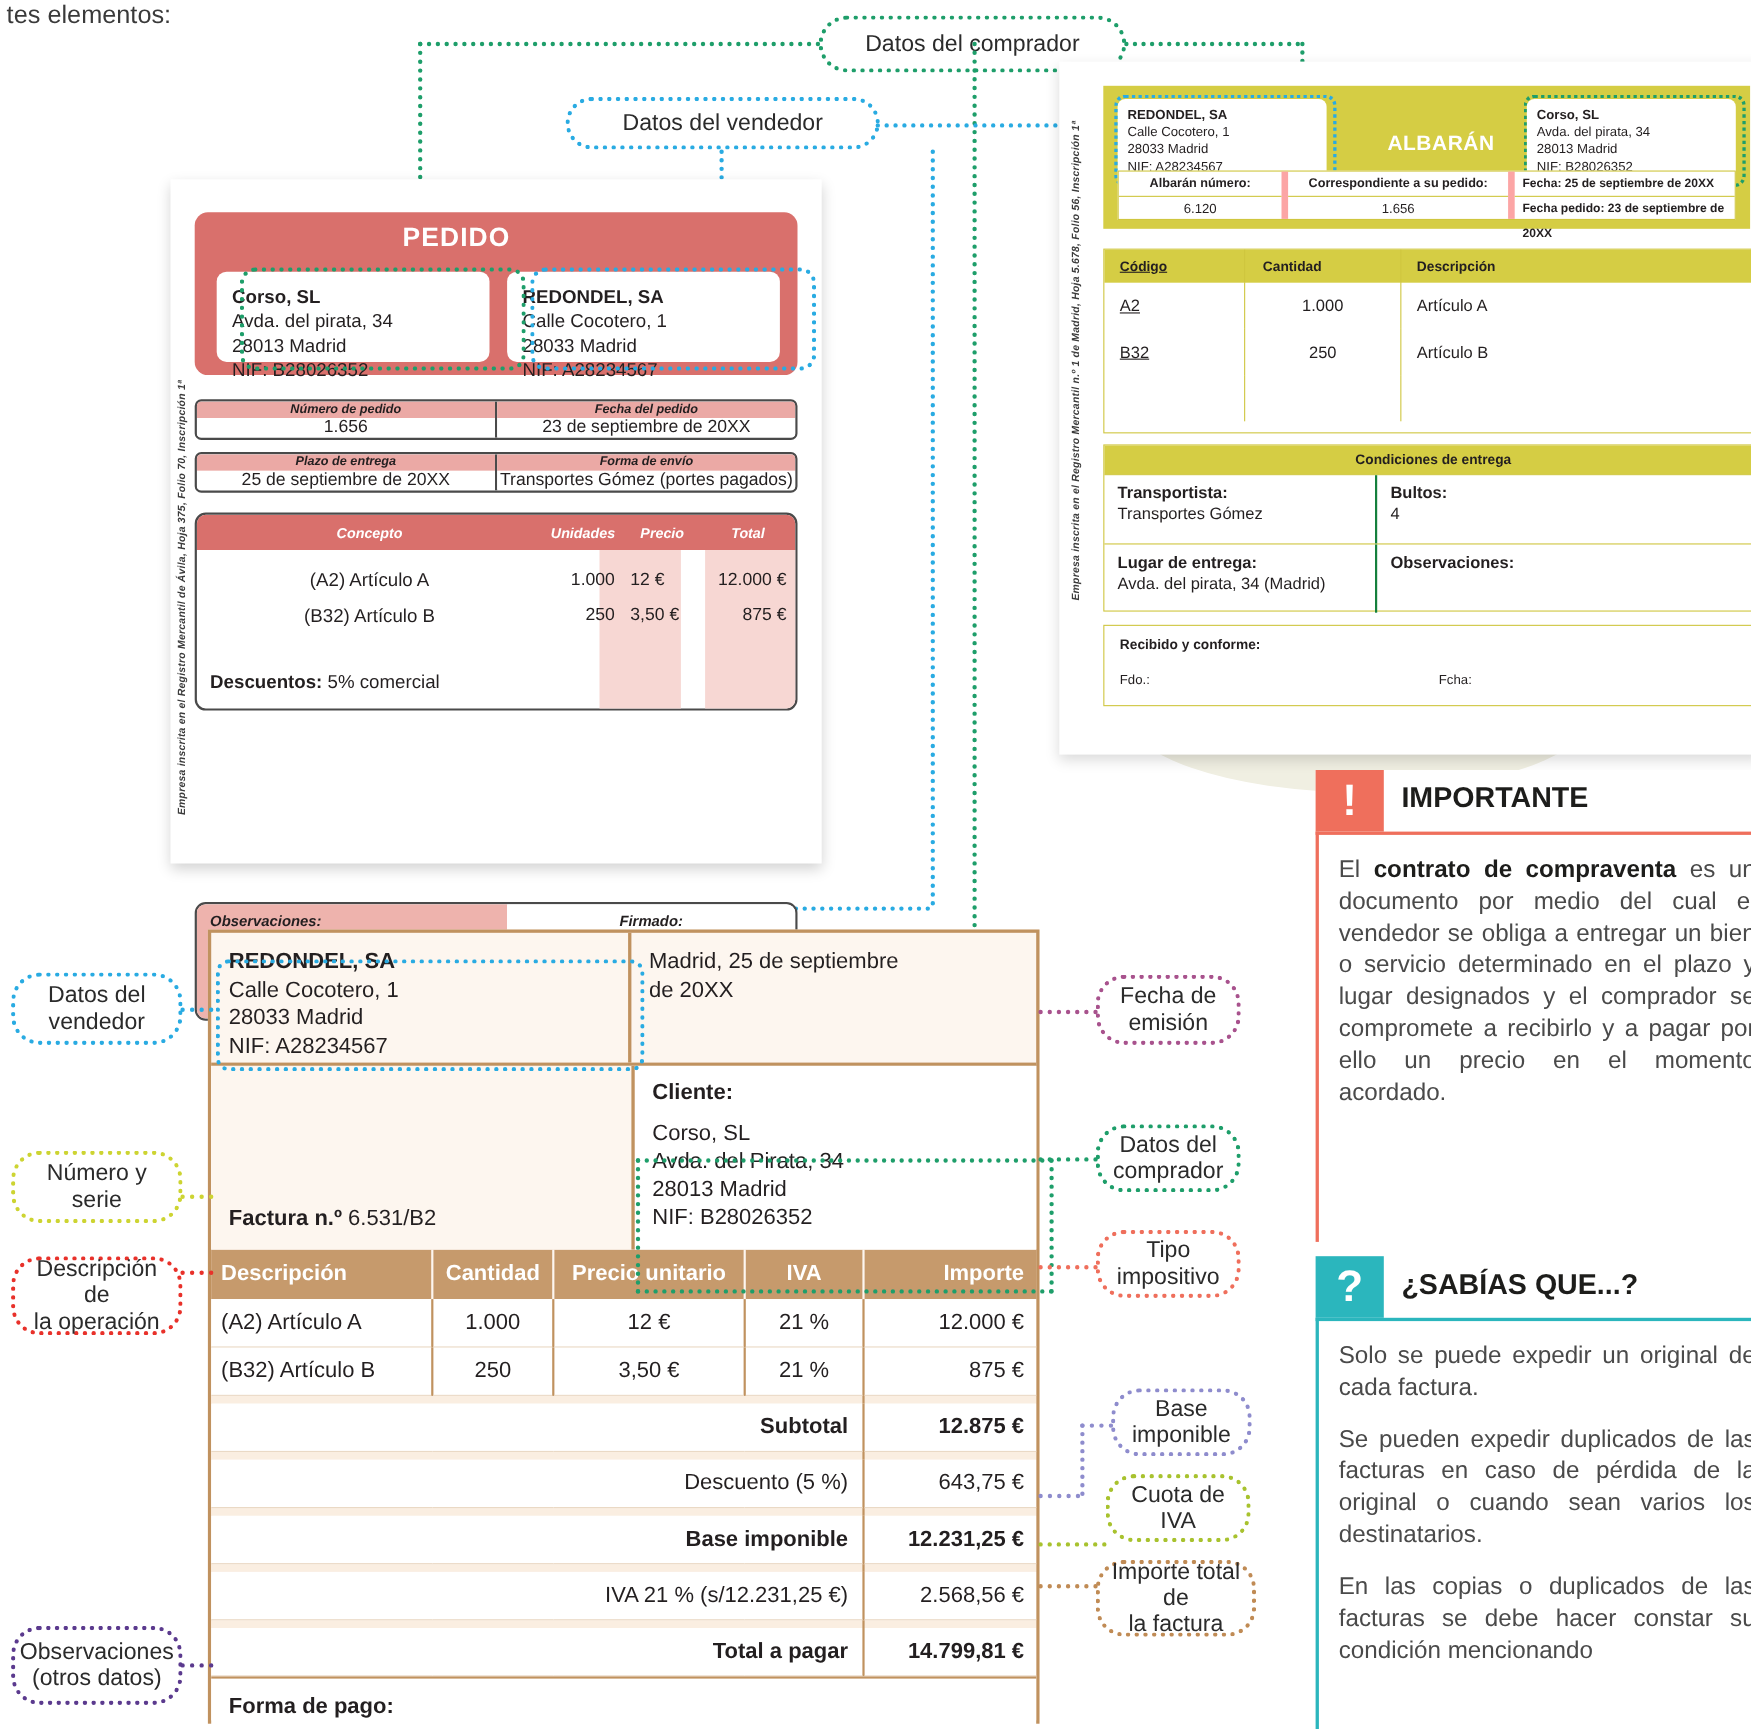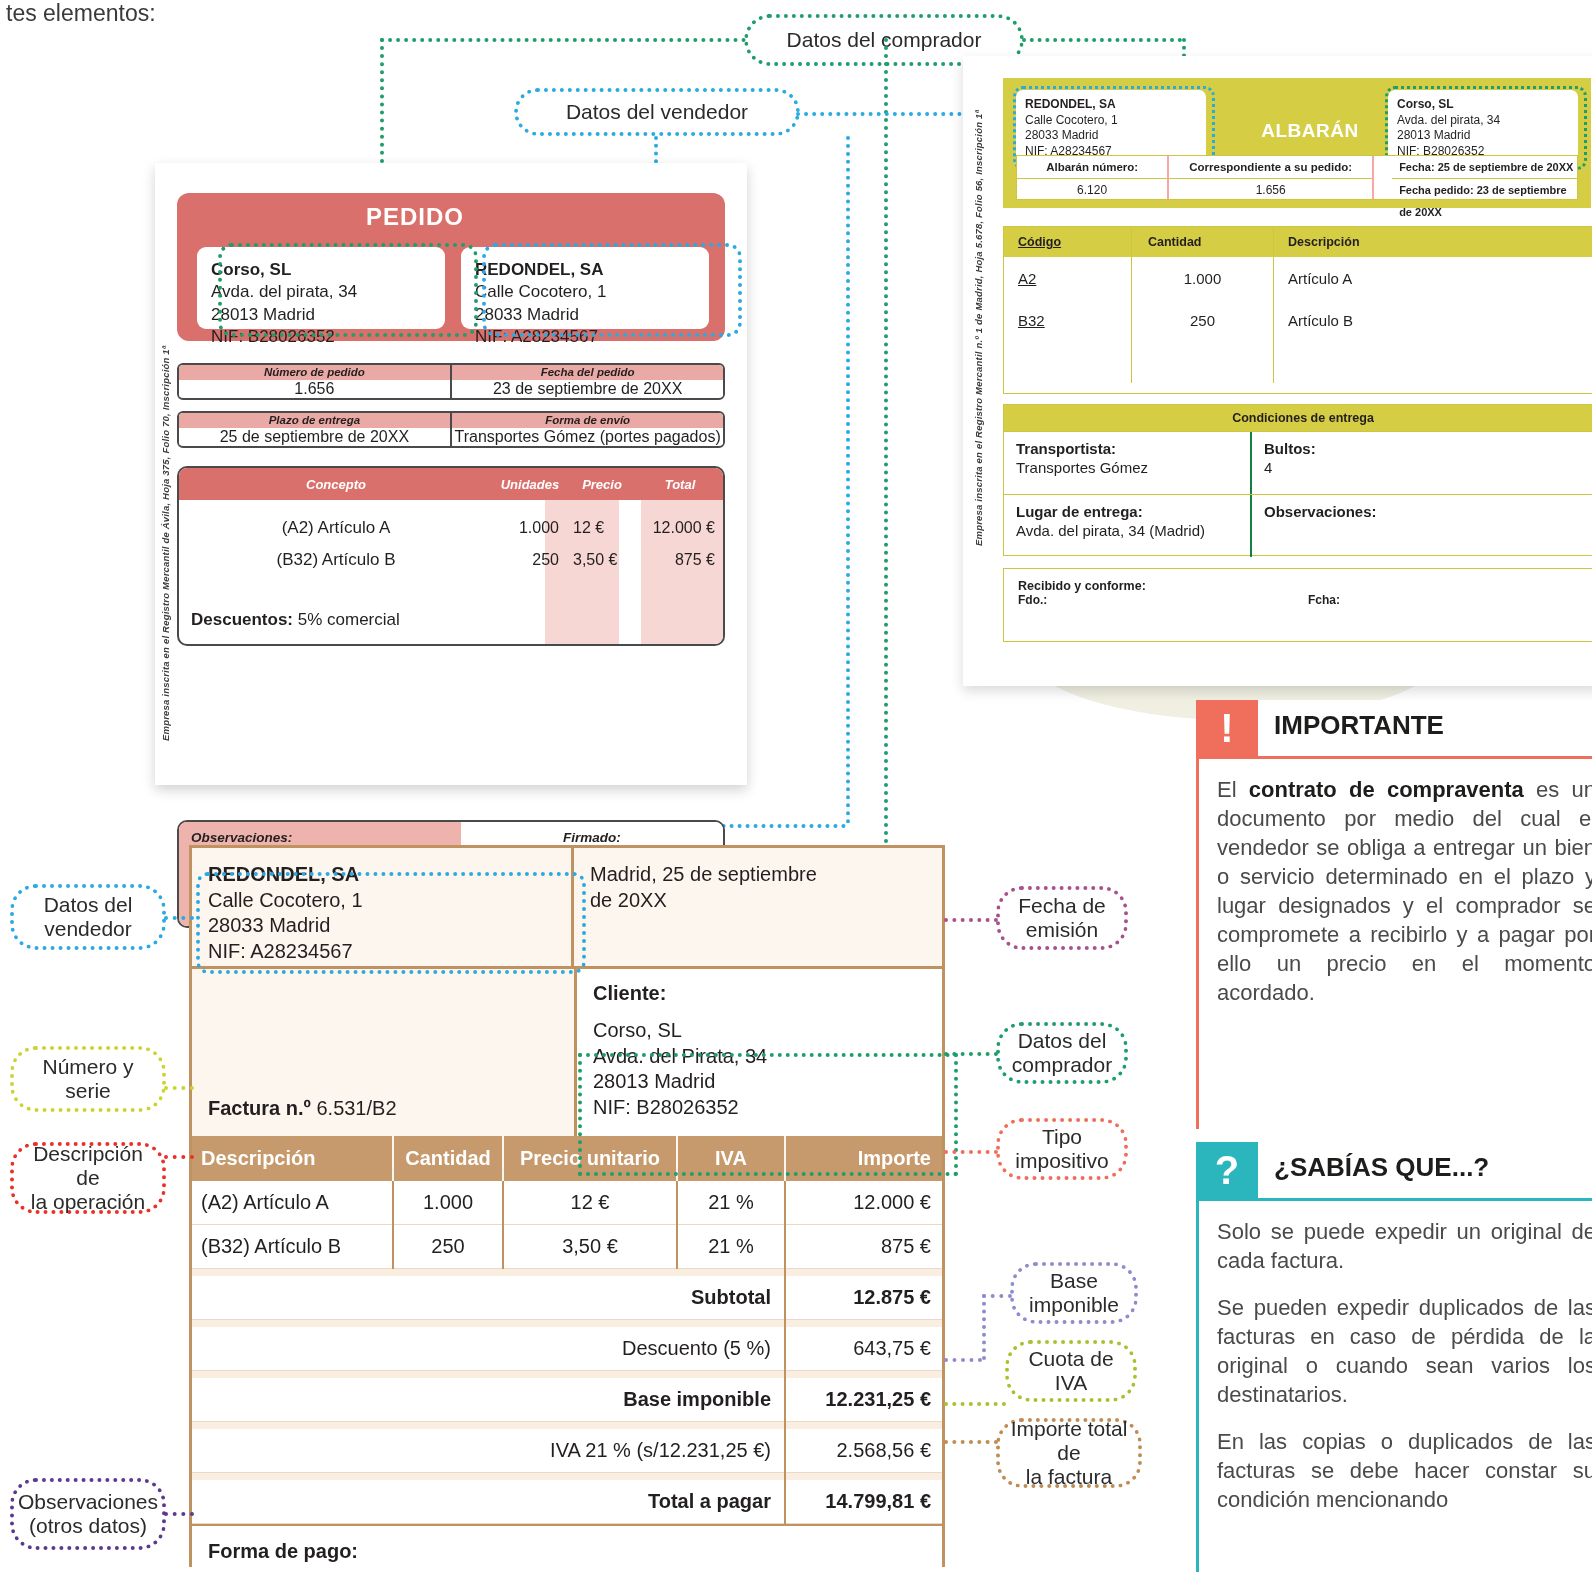--- a/index.html
+++ b/index.html
@@ -128,26 +128,26 @@
   }
   .alb-party{
     position:absolute;background:#fff;border-radius:7px;padding:7px 9px;box-sizing:border-box;
     font-size:12px;line-height:1.3;
   }
   .alb-party .nm{font-weight:bold;}
   #alb-meta{
     position:absolute;left:53px;top:99px;width:562px;height:45px;background:#fff;
     display:flex;box-sizing:border-box;border:1px solid #cfc63f;
   }
-  #alb-meta .col{flex:1;display:flex;flex-direction:column;border-right:2px solid #fca5a5;}
+  #alb-meta .col{flex:1;display:flex;flex-direction:column;border-right:6px solid #fca5a5;}
   #alb-meta .col:last-child{border-right:none;}
   #alb-meta .h{font-size:11.5px;font-weight:bold;text-align:center;line-height:22px;border-bottom:1px solid #cfc63f;}
   #alb-meta .v{font-size:12px;text-align:center;line-height:22px;}
   #alb-meta .col.wide{flex:1.35;}
-  #alb-meta .col.date .h,#alb-meta .col.date .v{text-align:left;padding-left:7px;font-weight:bold;font-size:11px;margin-left:18px;}
+  #alb-meta .col.date .h,#alb-meta .col.date .v{text-align:left;padding-left:7px;font-weight:bold;font-size:11px;}
 
   #alb-items{
     position:absolute;left:40px;top:170px;width:600px;height:168px;background:#fff;
     border:1.5px solid #cfc63f;box-sizing:border-box;
   }
   #alb-items .hd{display:flex;height:30px;background:#d5cd44;}
   #alb-items .hd div{font-size:12.5px;font-weight:bold;display:flex;align-items:center;padding-left:14px;box-sizing:border-box;}
   #alb-items .rw{display:flex;height:42px;}
   #alb-items .rw div{font-size:15px;display:flex;align-items:center;box-sizing:border-box;}
   .a-cod{flex:0 0 128px;border-right:1.5px solid #cfc63f;padding-left:14px;text-decoration:underline;}
@@ -164,21 +164,21 @@
   #alb-cond .r:first-of-type{border-top:none;}
   #alb-cond .r .cell{flex:1;padding:8px 12px;box-sizing:border-box;font-size:15px;line-height:1.25;}
   #alb-cond .r .cell.first{border-right:2px solid #15803d;flex:0 0 248px;}
   #alb-cond .r .cell b{font-weight:bold;}
 
   #alb-recv{
     position:absolute;left:40px;top:512px;width:600px;height:74px;background:#fff;
     border:1.5px solid #cfc63f;box-sizing:border-box;padding:10px 14px;
   }
   #alb-recv .t1{font-size:12.5px;font-weight:bold;}
-  #alb-recv .fl{display:flex;font-size:12px;font-weight:bold;}
+  #alb-recv .fl{display:flex;margin-top:18px;font-size:12px;font-weight:normal;}
   #alb-recv .fl span:first-child{flex:0 0 290px;}
 
   
   .swoosh{position:absolute;background:#f0efe2;border-radius:50%;}
 
   
   #factura{
     position:absolute;left:189px;top:845px;width:756px;height:722px;
     background:#fdf6ef;border:3px solid #c0925f;box-sizing:border-box;
   }

